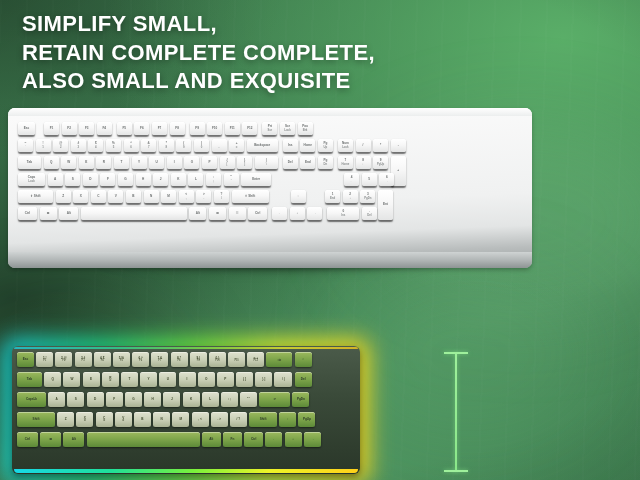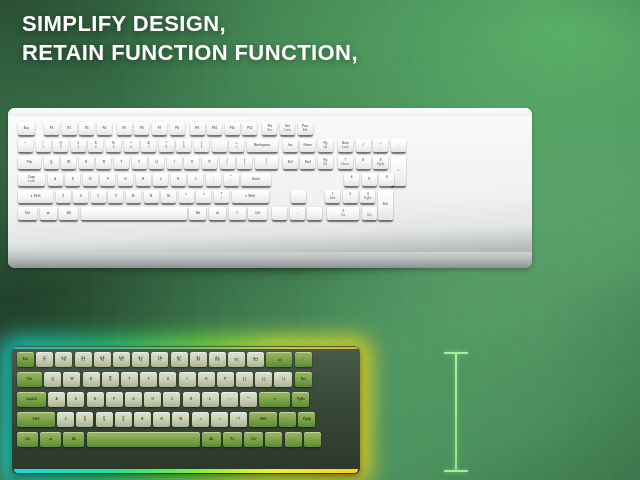--- a/index.html
+++ b/index.html
@@ -99,22 +99,23 @@
 <div id="stage">
 
   <div class="bg"></div>
   <div class="bg-streaks"></div>
   <div class="bg-blob blob-a"></div>
   <div class="bg-blob blob-b"></div>
   <div class="bg-blob blob-c"></div>
   <div class="bg-vign"></div>
 
   <div class="headline">
-    <div>SIMPLIFY DESIGN,</div>
-    <div>RETAIN FUNCTION FUNCTION,</div>
+    <div>SIMPLIFY SMALL,</div>
+    <div>RETAIN COMPLETE COMPLETE,</div>
+    <div>ALSO SMALL AND EXQUISITE</div>
   </div>
 
   <div class="kb kb-white">
     <div class="w-shadow"></div>
     <div class="w-body">
       <div class="w-top"></div>
       <div class="w-front"></div>
     </div>
     <div id="white-rows">
         <div class="krow" style="left: 10px; top: 14px;">

